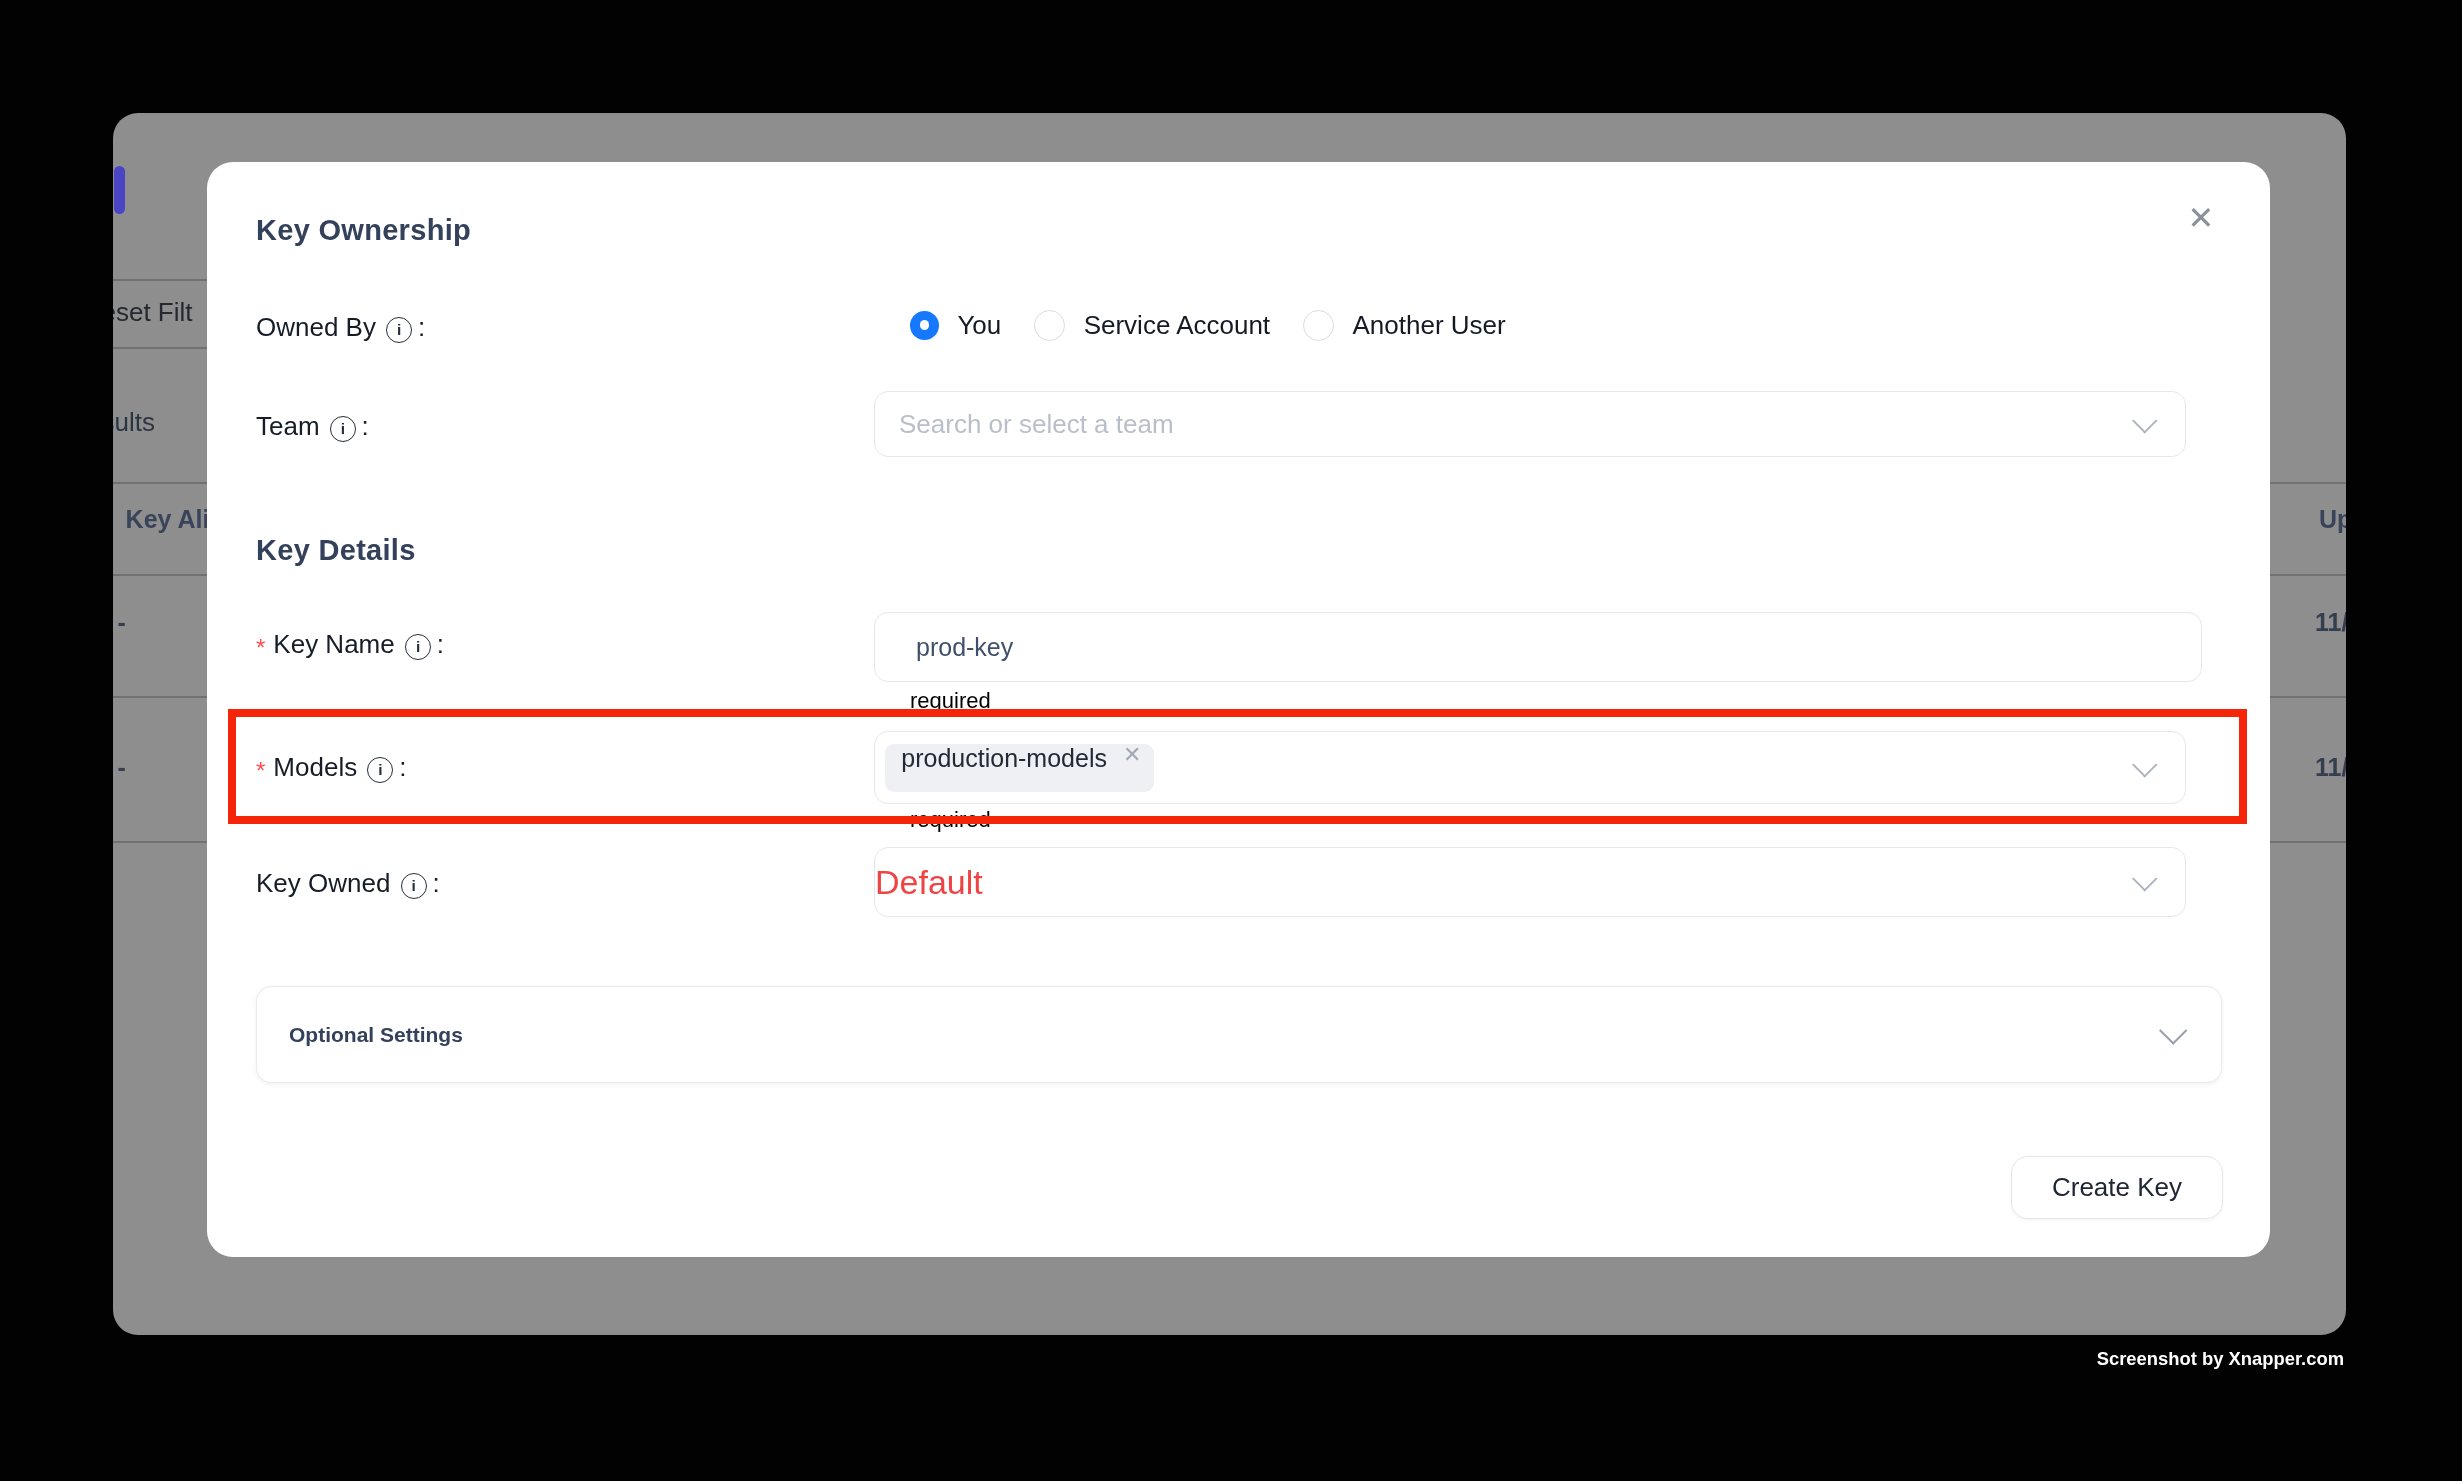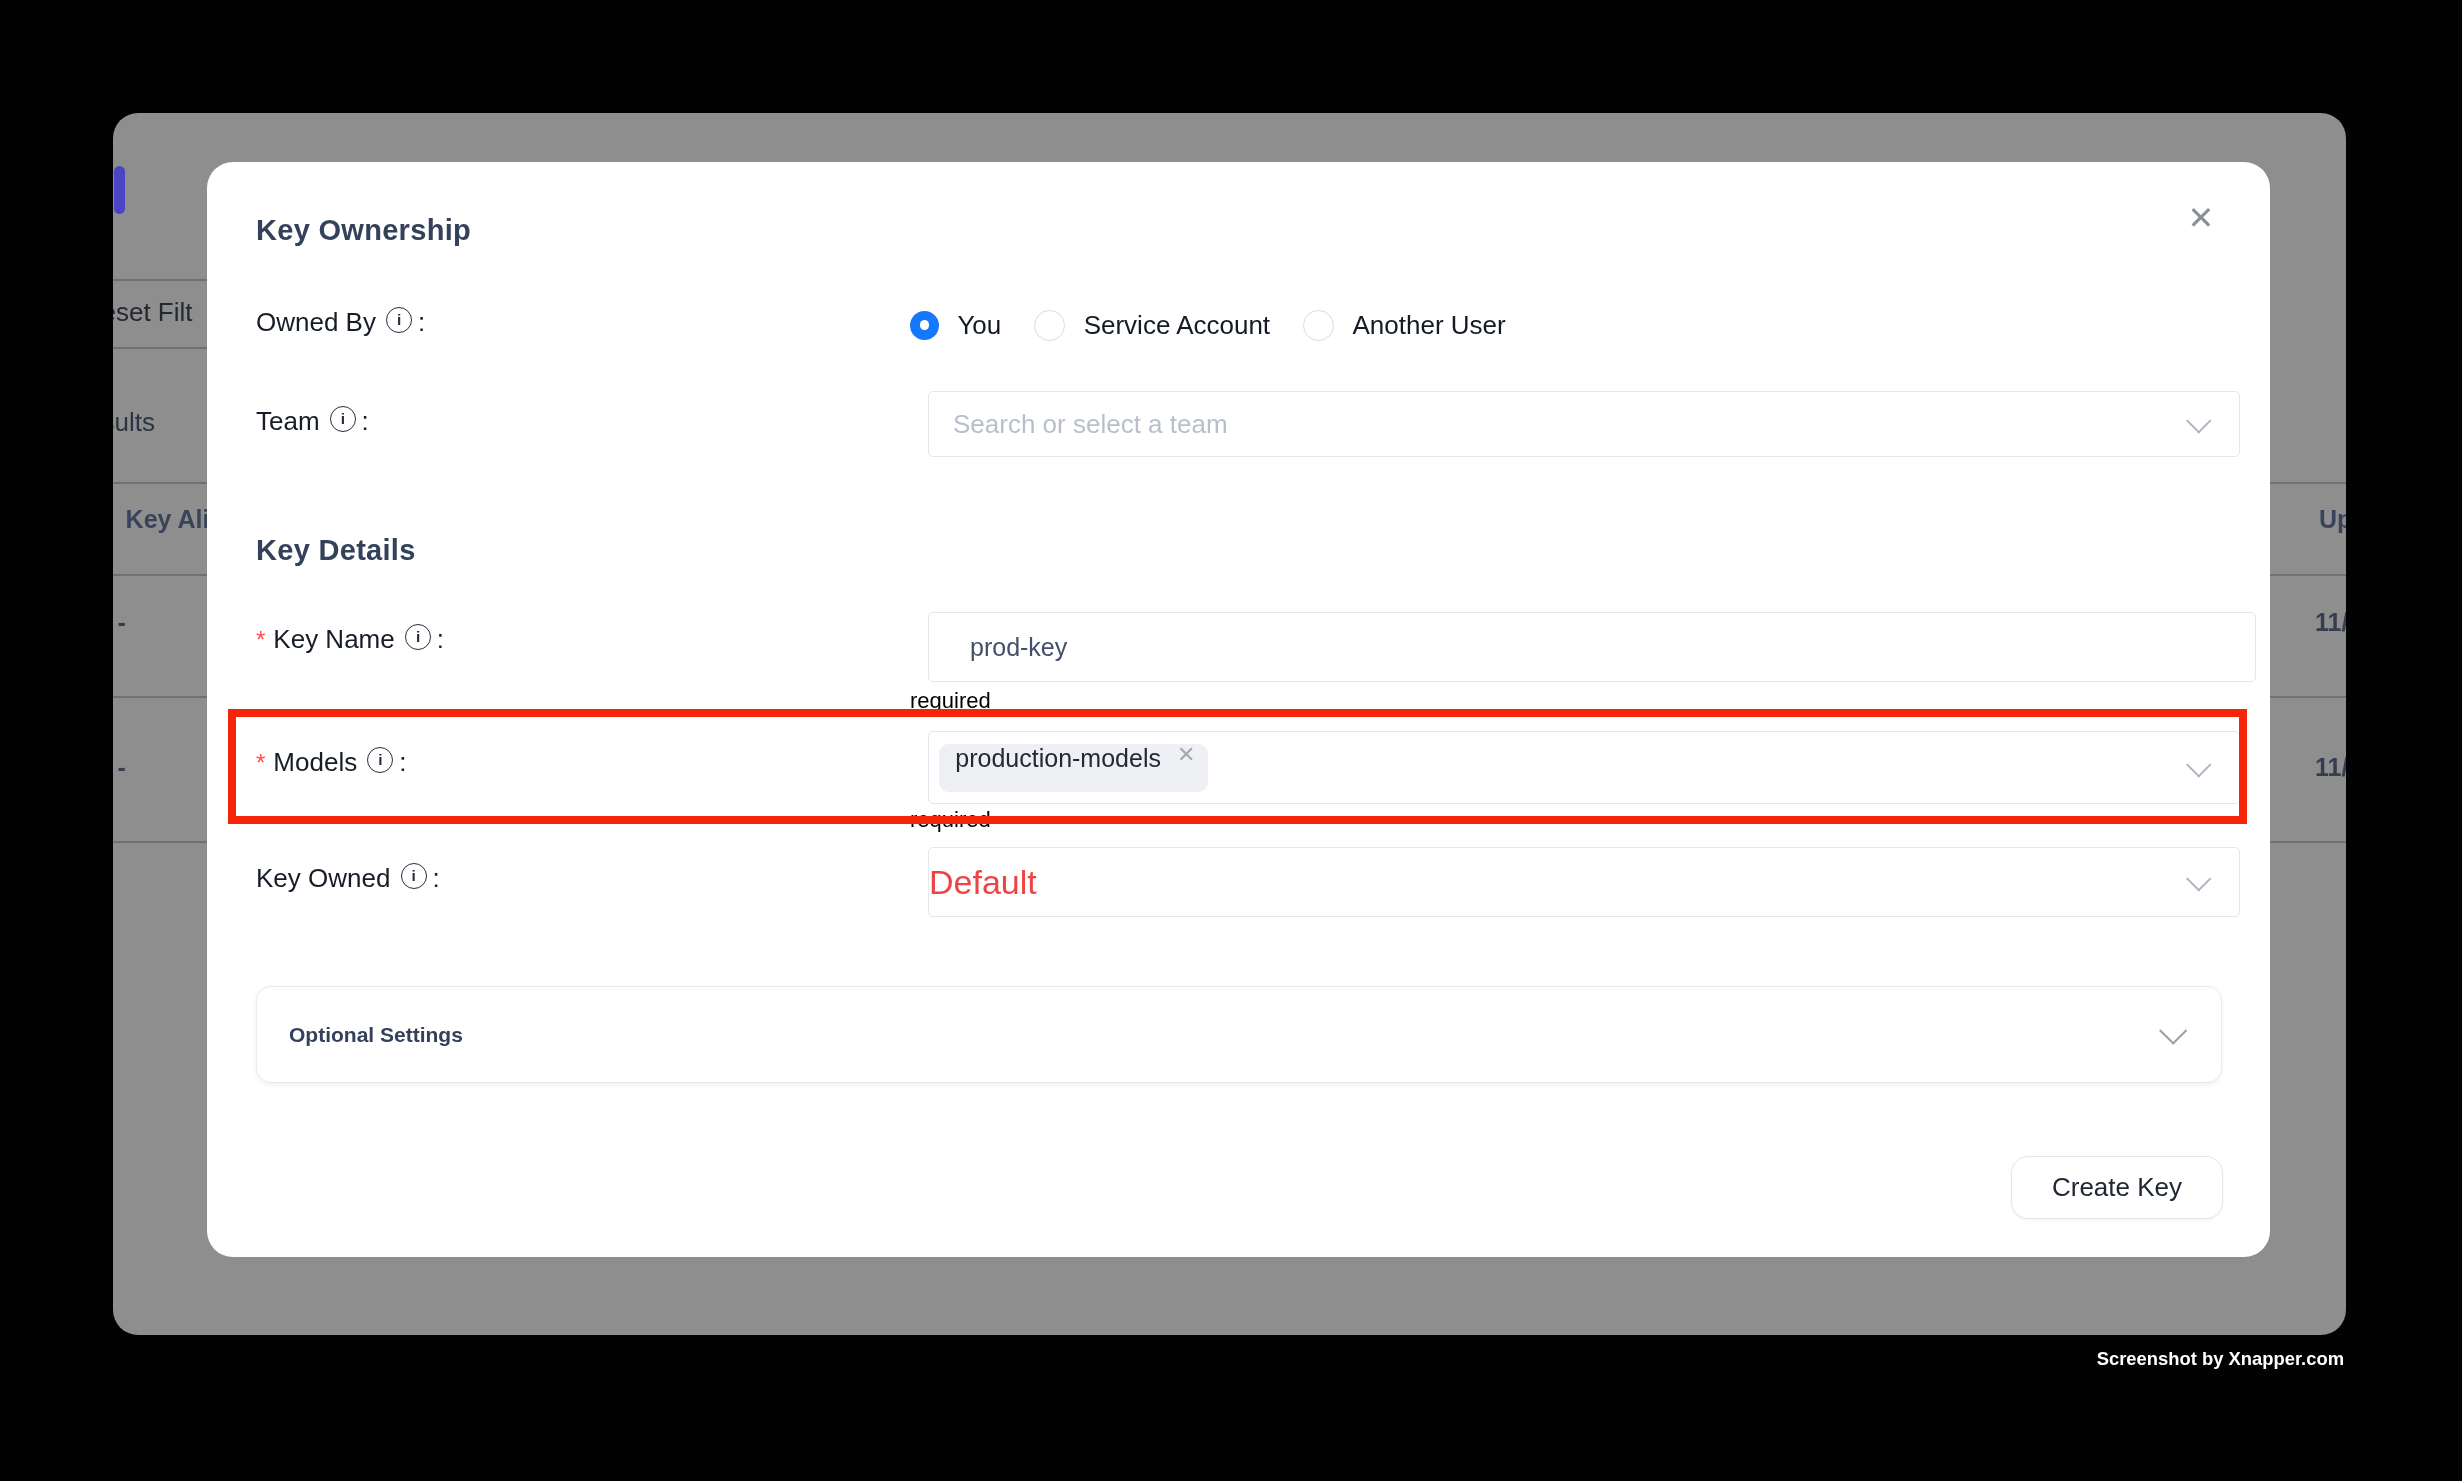--- a/index.html
+++ b/index.html
@@ -43,21 +43,21 @@
     display:flex;align-items:center;justify-content:center;
     font-size:32px;color:#8a9099;cursor:pointer;font-weight:400;
   }
   .section-title{
     position:absolute;left:49px;font-size:29px;font-weight:600;color:#33415a;
     letter-spacing:0.3px;white-space:nowrap;
   }
   .t-ownership{top:52px;}
   .t-details{top:372px;}
   .field-label{
-    position:absolute;left:49px;height:36px;display:flex;align-items:flex-start;
+    position:absolute;left:49px;height:36px;display:flex;align-items:flex-end;
     font-size:26px;color:#161d27;white-space:nowrap;
   }
   .lbl-owned{top:145px;}
   .lbl-team{top:244px;}
   .lbl-keyname{top:462px;}
   .lbl-models{top:585px;}
   .lbl-keytype{top:701px;}
   .req-star{color:#ff4d4f;font-size:24px;margin-right:8px;position:relative;top:2.3px;}
   .info-icon{
     width:24px;height:24px;border:1.7px solid #262e3a;border-radius:50%;
@@ -72,22 +72,22 @@
   }
   .radio-opt{display:flex;align-items:center;gap:18.4px;cursor:pointer;}
   .radio-dot{width:29px;height:29px;border-radius:50%;flex:0 0 auto;
     display:flex;align-items:center;justify-content:center;}
   .radio-dot.sel{background:#1677ff;}
   .radio-dot.sel::after{content:"";width:9.8px;height:9.8px;border-radius:50%;background:#fff;}
   .radio-dot.unsel{background:#fff;border:1.7px solid #d8dce2;}
   .radio-label{font-size:26px;color:#141b24;}
   
   .control{
-    position:absolute;left:721px;width:1310px;
-    border:1.1px solid #e4e7ec;border-radius:5px;background:#fff;
+    position:absolute;left:667px;width:1310px;
+    border:1.1px solid #e4e7ec;border-radius:14px;background:#fff;
     display:flex;align-items:center;
   }
   .ctl-team{top:229px;height:64px;}
   .ctl-keyname{top:450px;height:68px;padding-left:16px;}
   .ctl-models{top:569px;height:71px;}
   .ctl-keytype{top:685px;height:68px;}
   .placeholder{font-size:26px;color:#b9bfca;margin-left:24px;}
   .input-value{font-size:25px;font-weight:500;color:#40506a;margin-left:25px;}
   .select-value{font-size:34px;color:#ef4444;}
   .chevron{

